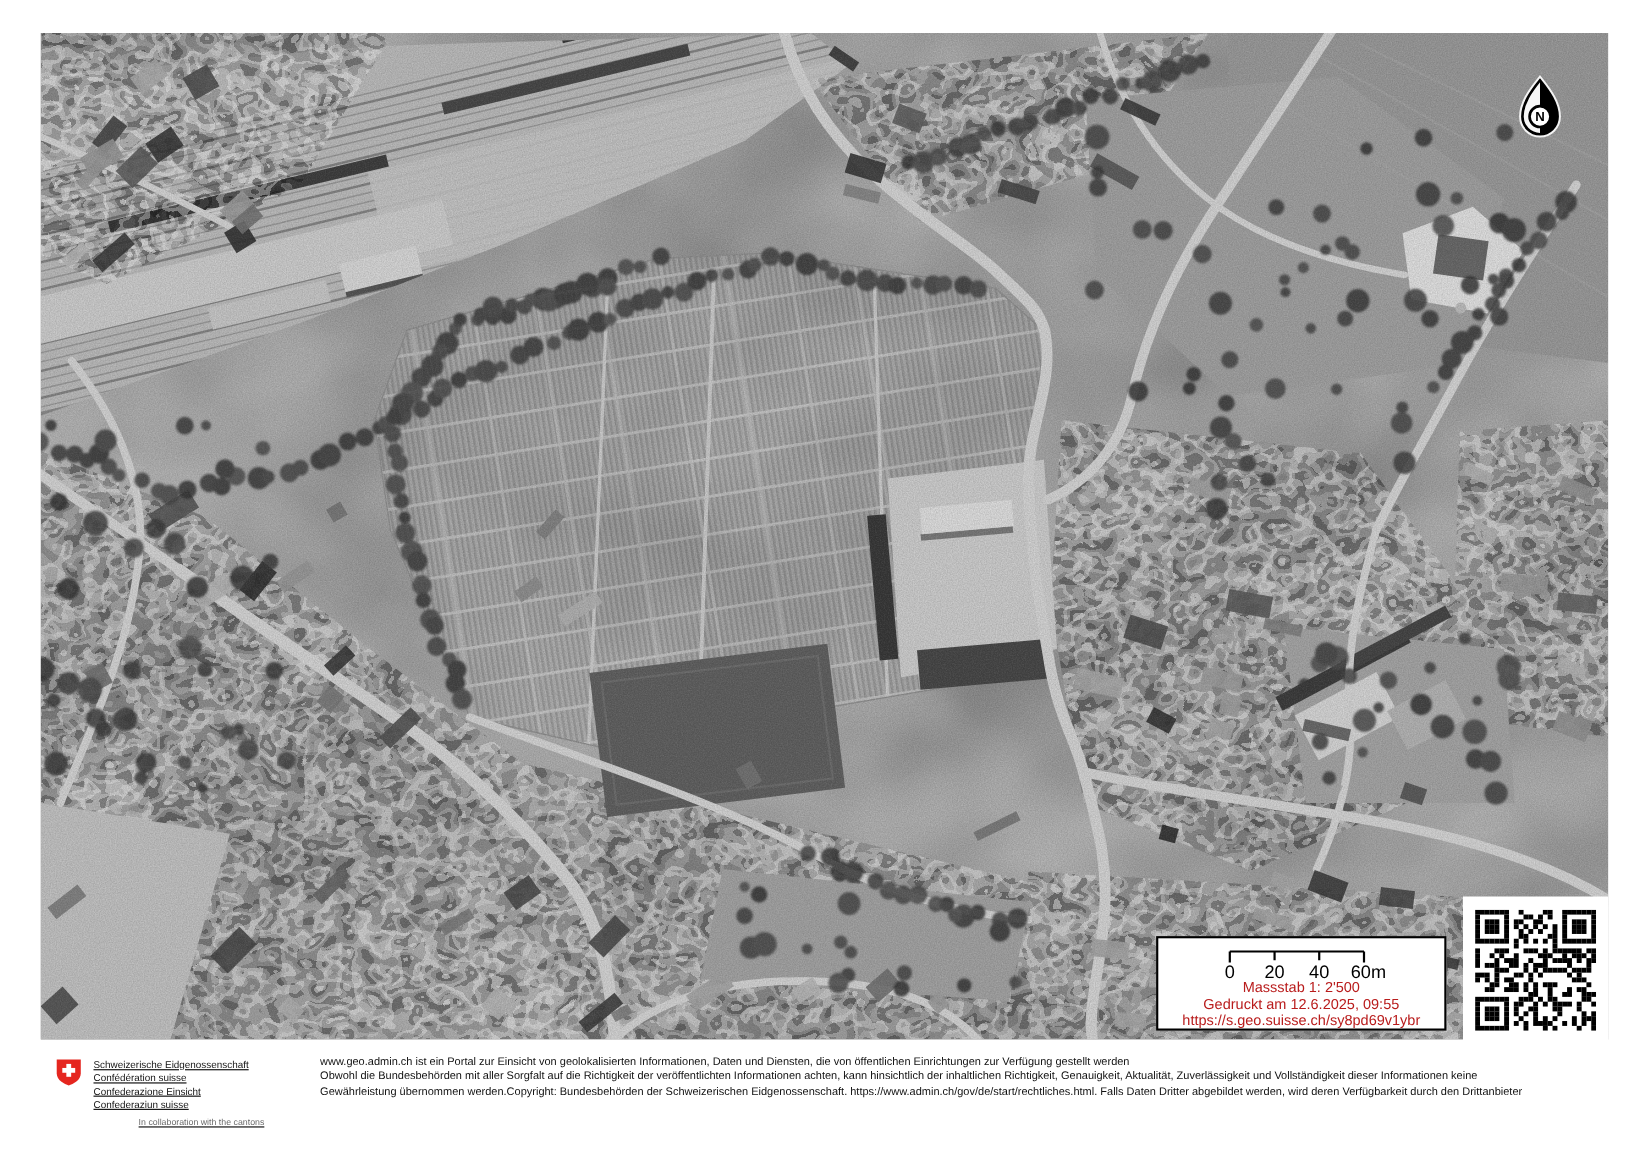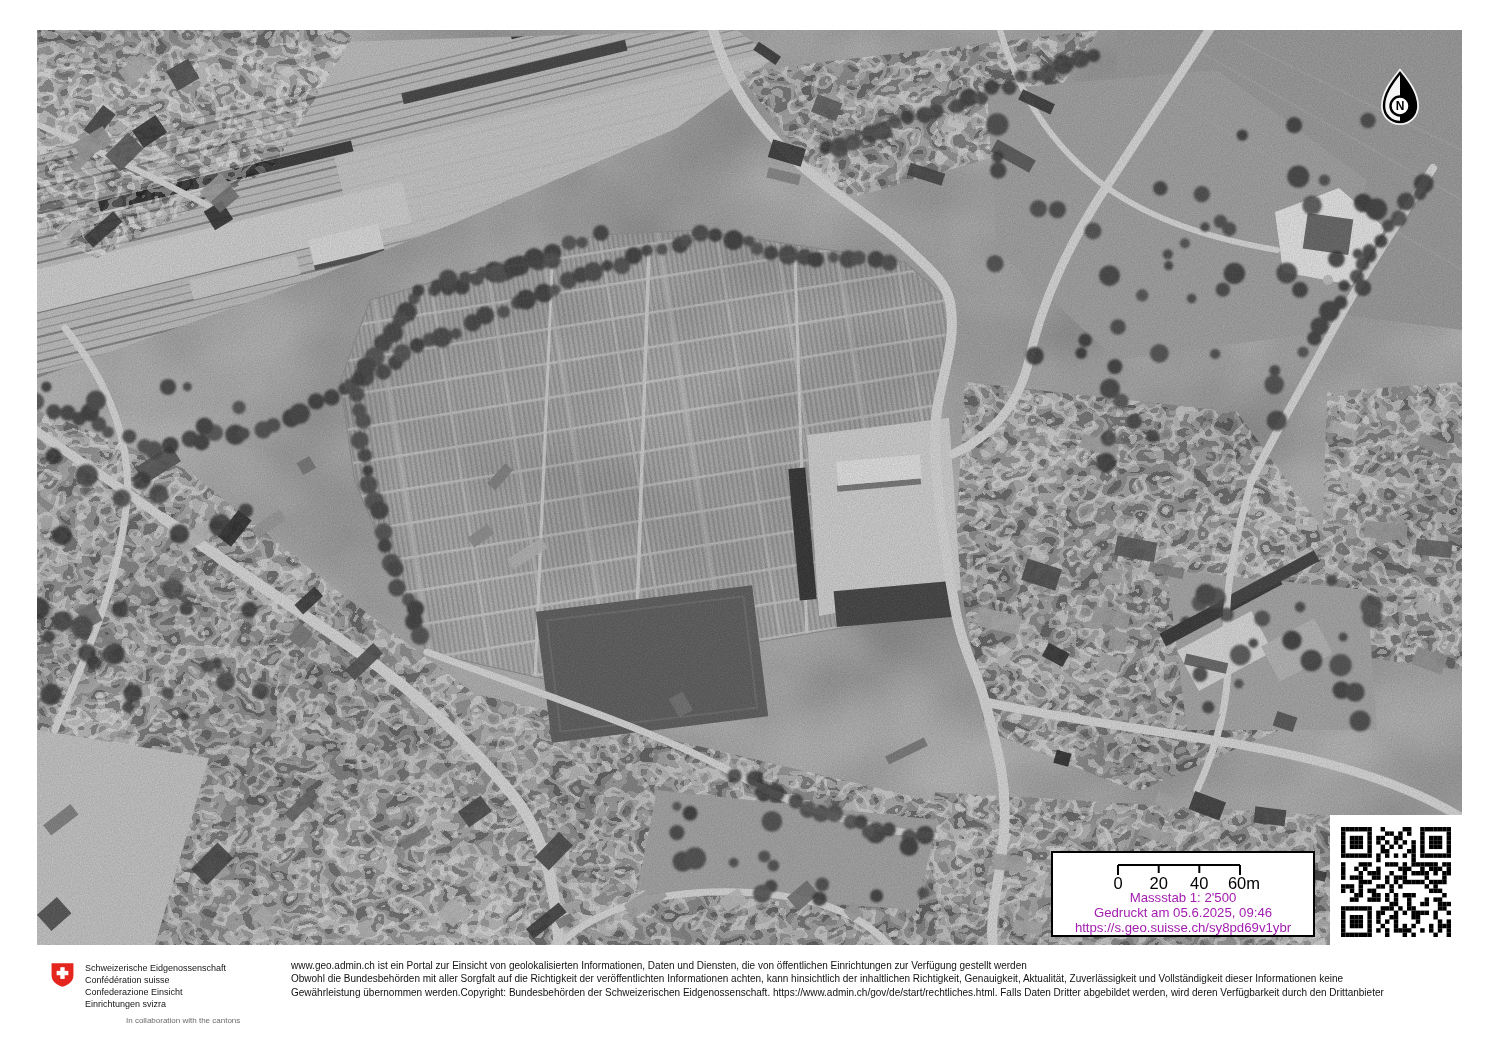--- a/index.html
+++ b/index.html
@@ -3,24 +3,24 @@
 <meta charset="utf-8">
 <style>
   html,body{margin:0;padding:0;}
   body{width:1500px;height:1060px;background:#fff;position:relative;overflow:hidden;
        font-family:"Liberation Sans",sans-serif;}
   .photo-wrap{position:absolute;left:37px;top:30px;width:1425px;height:915px;overflow:hidden;background:#b0b0b0;}
   .photo-wrap svg{display:block;}
   .scalebox{position:absolute;left:1051px;top:851px;width:264px;height:86px;background:#fff;
             border:2px solid #000;box-sizing:border-box;display:flex;flex-direction:column;
             align-items:center;padding-top:3px;z-index:5;}
-  .scalebox .sline{font-size:13.2px;line-height:15px;color:#a21caf;text-align:center;white-space:nowrap;}
+  .scalebox .sline{font-size:13.2px;line-height:15px;color:#b91c1c;text-align:center;white-space:nowrap;}
   .qrbox{position:absolute;left:1330px;top:815px;width:132px;height:133px;background:#fff;
          display:flex;align-items:center;justify-content:center;z-index:4;}
-  .footer-logo{position:absolute;left:50px;top:962px;display:flex;align-items:flex-start;}
+  .footer-logo{position:absolute;left:50px;top:962px;display:flex;align-items:flex-start;text-decoration:underline;}
   .logo-lines{margin-left:10px;font-size:9px;line-height:12px;color:#151515;}
   .collab{font-size:8px;color:#6b6b6b;margin-top:5px;margin-left:41px;}
   .disclaimer{position:absolute;left:291px;top:959px;width:1214px;font-size:10px;line-height:13.4px;
               color:#111;white-space:nowrap;overflow:hidden;}
   .narrow-svg text{font-weight:bold;}
 </style>
 </head>
 <body>
 
 <div class="photo-wrap">
@@ -589,21 +589,21 @@
       <line x1="189" y1="9" x2="189" y2="19"></line>
     </g>
     <g font-size="16.5" fill="#000" text-anchor="middle">
       <text x="67" y="33">0</text>
       <text x="107.7" y="33">20</text>
       <text x="148.3" y="33">40</text>
       <text x="193" y="33">60m</text>
     </g>
   </svg>
   <div class="sline">Massstab 1: 2'500</div>
-  <div class="sline">Gedruckt am 05.6.2025, 09:46</div>
+  <div class="sline">Gedruckt am 12.6.2025, 09:55</div>
   <div class="sline">https://s.geo.suisse.ch/sy8pd69v1ybr</div>
 </div>
 
 <div class="qrbox">
   <svg id="qr" width="110" height="110" viewBox="0 0 110 110">
       <rect x="0.00" y="0.00" width="4.45" height="4.45" fill="#000"></rect>
       <rect x="4.40" y="0.00" width="4.45" height="4.45" fill="#000"></rect>
       <rect x="8.80" y="0.00" width="4.45" height="4.45" fill="#000"></rect>
       <rect x="13.20" y="0.00" width="4.45" height="4.45" fill="#000"></rect>
       <rect x="17.60" y="0.00" width="4.45" height="4.45" fill="#000"></rect>
@@ -907,21 +907,21 @@
 <div class="footer-logo">
   <svg class="shield" width="25" height="26" viewBox="0 0 32 32">
     <path d="M2,1 h28 v16 c0,8.5 -9,12.6 -14,14 c-5,-1.4 -14,-5.5 -14,-14 Z" fill="#e5261f"></path>
     <rect x="13.2" y="6" width="5.6" height="15" fill="#fff"></rect>
     <rect x="8.5" y="10.7" width="15" height="5.6" fill="#fff"></rect>
   </svg>
   <div class="logo-lines">
     <div>Schweizerische Eidgenossenschaft</div>
     <div>Confédération suisse</div>
     <div>Confederazione Einsicht</div>
-    <div>Einrichtungen svizra</div>
+    <div>Confederaziun suisse</div>
     <div class="collab">In collaboration with the cantons</div>
   </div>
 </div>
 
 <div class="disclaimer">
   <div>www.geo.admin.ch ist ein Portal zur Einsicht von geolokalisierten Informationen, Daten und Diensten, die von öffentlichen Einrichtungen zur Verfügung gestellt werden</div>
   <div>Obwohl die Bundesbehörden mit aller Sorgfalt auf die Richtigkeit der veröffentlichten Informationen achten, kann hinsichtlich der inhaltlichen Richtigkeit, Genauigkeit, Aktualität, Zuverlässigkeit und Vollständigkeit dieser Informationen keine</div>
   <div>Gewährleistung übernommen werden.Copyright: Bundesbehörden der Schweizerischen Eidgenossenschaft. https://www.admin.ch/gov/de/start/rechtliches.html. Falls Daten Dritter abgebildet werden, wird deren Verfügbarkeit durch den Drittanbieter</div>
 </div>
 

